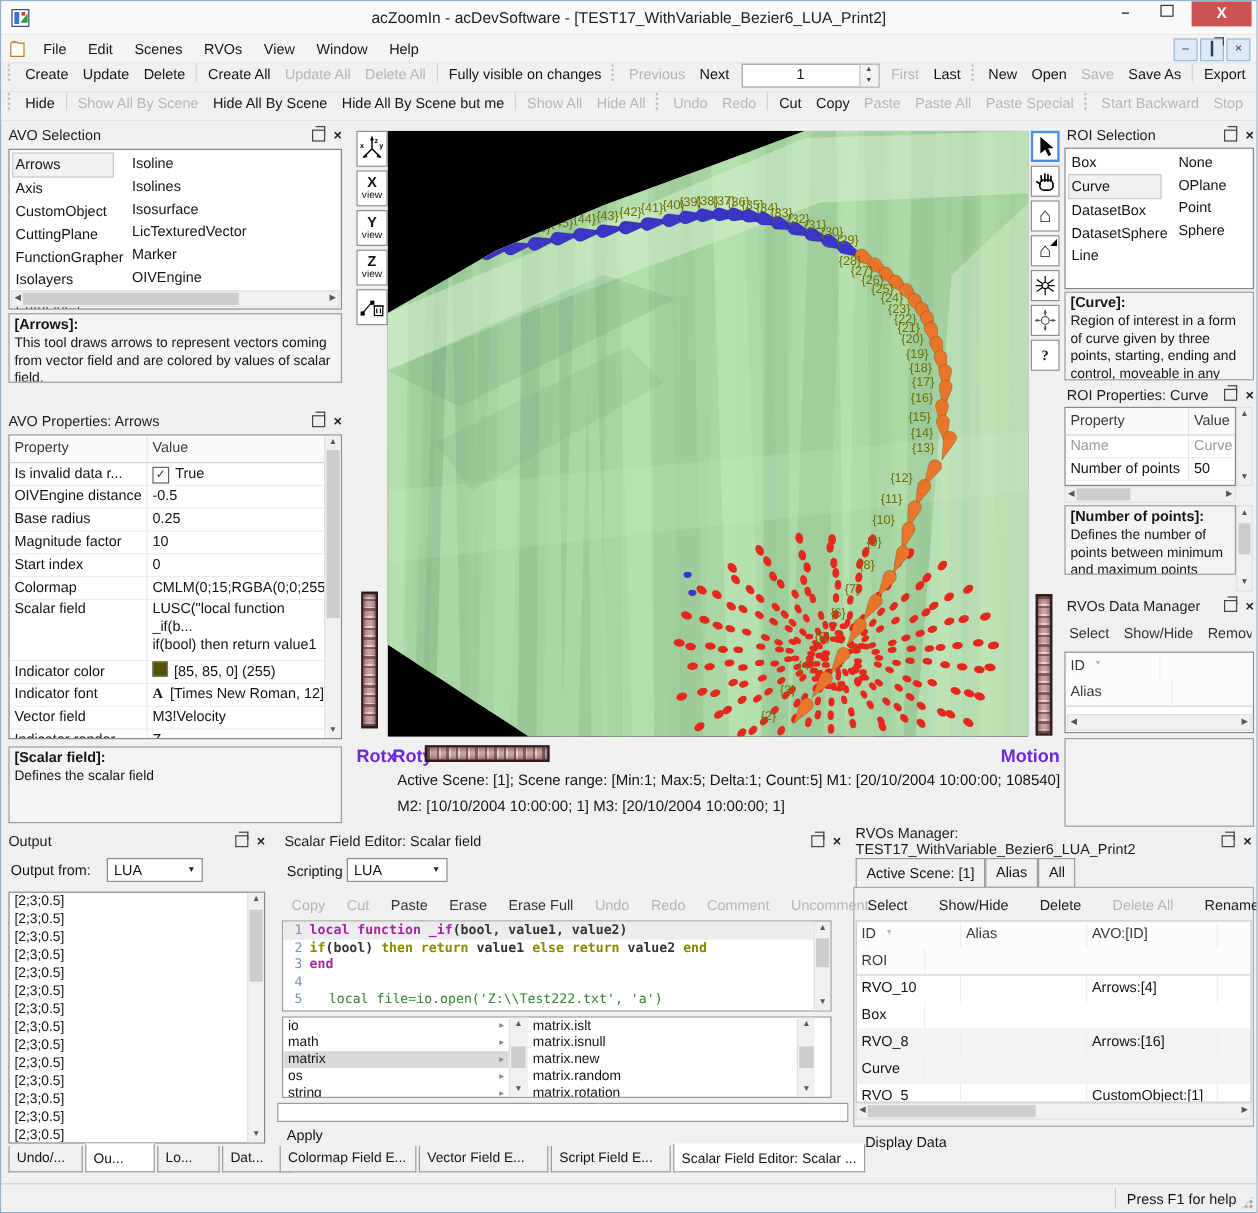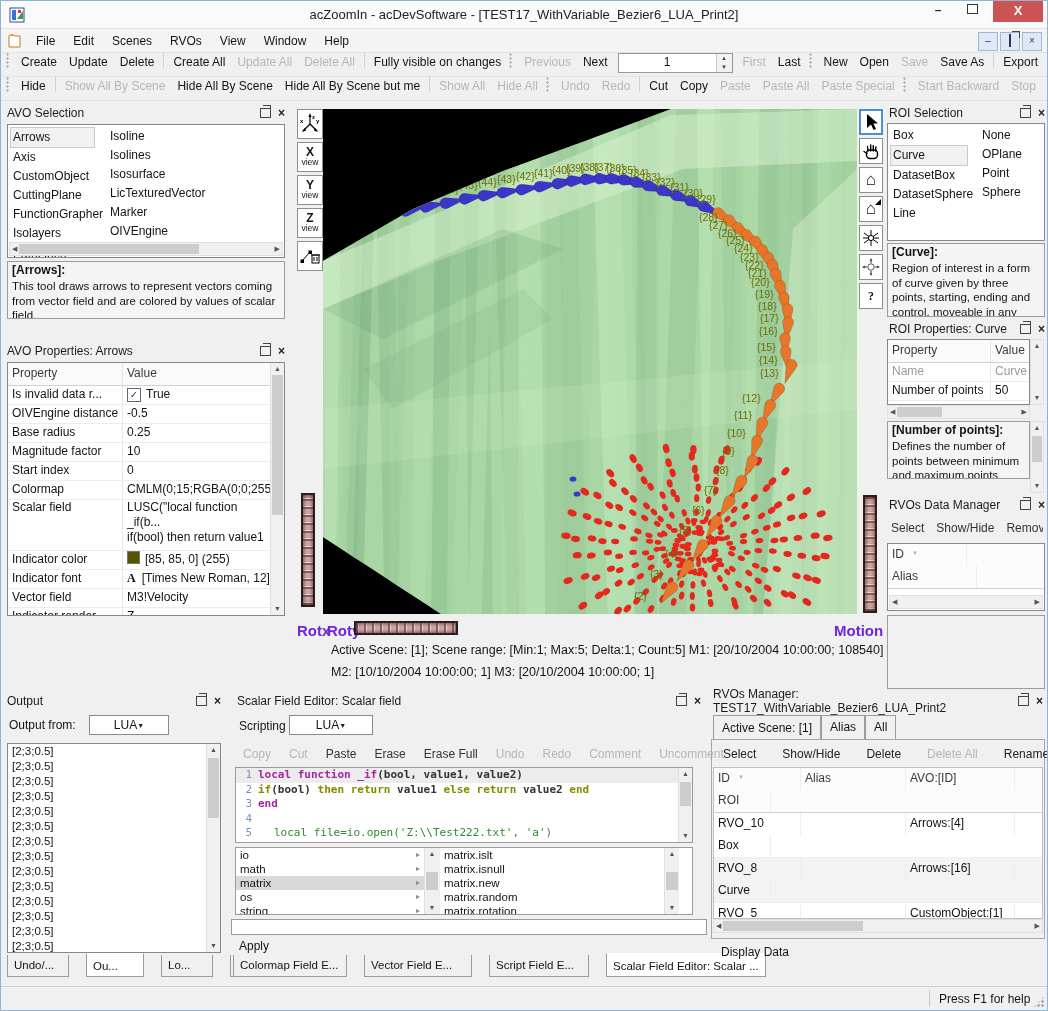--- a/index.html
+++ b/index.html
@@ -52,36 +52,36 @@
 .chk{display:inline-block;width:12px;height:12px;border:1px solid #666;background:#fff;line-height:11px;font-size:10px;text-align:center;margin-right:5px;color:#1a3c8c;}
 .swatch{display:inline-block;width:11px;height:11px;margin-right:5px;border:1px solid #777;vertical-align:-1px;}
 .fontA{font-family:"Liberation Serif",serif;font-weight:bold;margin-right:6px;}
 
 .sbv{width:14px;background:#f0f0f0;border-left:1px solid #e0e0e0;display:flex;flex-direction:column;align-items:center;}
 .sbh{height:14px;background:#f0f0f0;border:1px solid #e0e0e0;display:flex;align-items:center;}
 .sba{color:#555;font-size:7px;line-height:12px;padding:0 2px;flex:0 0 auto;}
 .strack{flex:1;align-self:stretch;position:relative;}
 .sthumb{position:absolute;background:#cdcdcd;}
 
-.btabs{display:flex;gap:17px;}
+.btabs{display:flex;gap:2px;}
 .tab{border:1px solid #9c9c9c;border-top:none;background:#f0f0f0;padding:4px 6px;font-size:11.5px;white-space:nowrap;overflow:hidden;}
 .tab.act{background:#fff;border-top:1px solid #fff;margin-top:-2px;padding-top:6px;}
 .ttab{border:1px solid #9c9c9c;background:#f0f0f0;padding:4px 8px;font-size:12px;white-space:nowrap;}
 .ttab.act{border-bottom:1px solid #f0f0f0;padding-top:5px;}
 
 .vbtn{width:26px;height:30px;background:#fff;border:1px solid #8e8e8e;display:flex;flex-direction:column;align-items:center;justify-content:center;font-weight:bold;font-size:12px;line-height:11px;}
 .vbtn small{font-weight:normal;font-size:8.5px;line-height:9px;}
 .rbtn{width:24px;height:26px;background:#fff;border:1px solid #8e8e8e;display:flex;align-items:center;justify-content:center;}
 .rbtn.sel{border:2px solid #4a90d9;}
 .wheel{border:2px solid #2c1c1c;background:#d8b4b4;}
 .wheelh{background-image:repeating-linear-gradient(90deg,rgba(80,30,30,.55) 0 2px,rgba(255,238,238,.7) 2px 3.5px,rgba(190,140,140,.25) 3.5px 8px);box-shadow:inset 0 0 5px #4a2626;}
 .wheelv{background-image:repeating-linear-gradient(0deg,rgba(80,30,30,.55) 0 2px,rgba(255,238,238,.7) 2px 3.5px,rgba(190,140,140,.25) 3.5px 8px);box-shadow:inset 0 0 5px #4a2626;}
 .vlabel{font-size:15px;color:#6d28d9;font-weight:bold;}
 
-.combo{background:#fff;border:1px solid #8a8a8a;display:flex;align-items:center;justify-content:center;padding:0 5px;font-size:12px;}
+.combo{background:#fff;border:1px solid #8a8a8a;display:flex;align-items:center;justify-content:space-between;padding:0 5px;font-size:12px;}
 .carrow{font-size:7px;color:#222;}
 
 .oline{height:15px;line-height:15px;font-size:11.5px;padding-left:4px;white-space:nowrap;}
 
 .edbar{display:flex;align-items:center;gap:2px;font-size:12px;}
 #edcode{font-family:"DejaVu Sans Mono",monospace;font-size:11px;background:#fff;}
 .cl{height:14.5px;line-height:14.5px;white-space:pre;overflow:hidden;}
 .cl.cur{background:#ececec;}
 .ln{display:inline-block;width:16px;text-align:right;margin-right:6px;color:#7a93b8;}
 .tk-kw{color:#a626a4;font-weight:bold;}
@@ -279,20 +279,24 @@
           <span class="c2" style="white-space:nowrap">Z</span>
         </div>
       </div>
     <div class="abs sbv" style="right:0;top:0;height:100%">
       <span class="sba">▲</span>
         <span class="strack">
           <span class="sthumb" style="top:0;left:1px;right:1px;height:140px"></span>
         </span>
         <span class="sba">▼</span>
     </div>
+  </div>
+  <div class="abs desc" style="left:6px;top:621px;width:278px;height:64px">
+    <b>[Scalar field]:</b>
+    <span>Defines the scalar field</span>
   </div>
 
   <div class="abs vbtn" style="left:296px;top:108px">
     <svg width="22" height="24">
         <g stroke="#000" stroke-width="1.2">
           <line x1="11" y1="12" x2="11" y2="3"></line>
           <line x1="11" y1="12" x2="4" y2="19"></line>
           <line x1="11" y1="12" x2="18" y2="19"></line>
         </g>
         <polygon points="11,1 9.4,5 12.6,5" fill="#000"></polygon>

